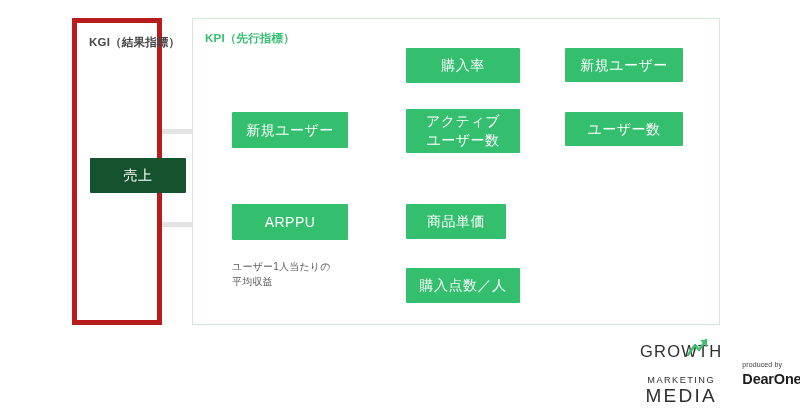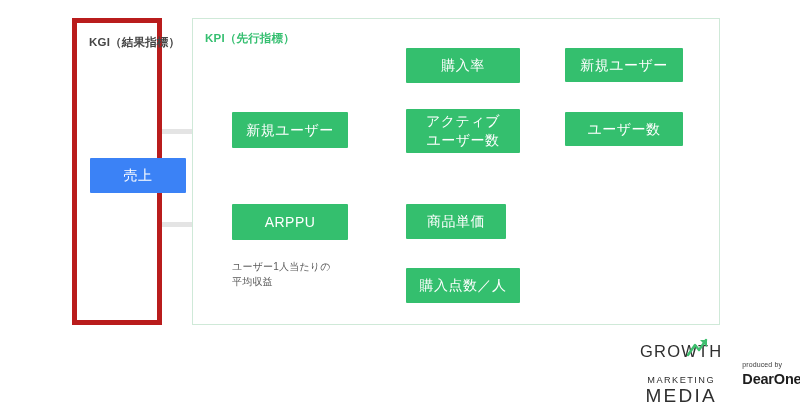--- a/index.html
+++ b/index.html
@@ -71,21 +71,21 @@
     align-items: center;
     justify-content: center;
     text-align: center;
     color: #ffffff;
     font-size: 14px;
     line-height: 1.35;
     letter-spacing: 0.5px;
     border-radius: 1px;
   }
   .node-kgi {
-    background: #3b82f6;
+    background: #14532d;
   }
   .node-kpi {
     background: #34bf6e;
   }
   .node-label {
     display: block;
     white-space: pre-line;
   }
 
   .caption {

